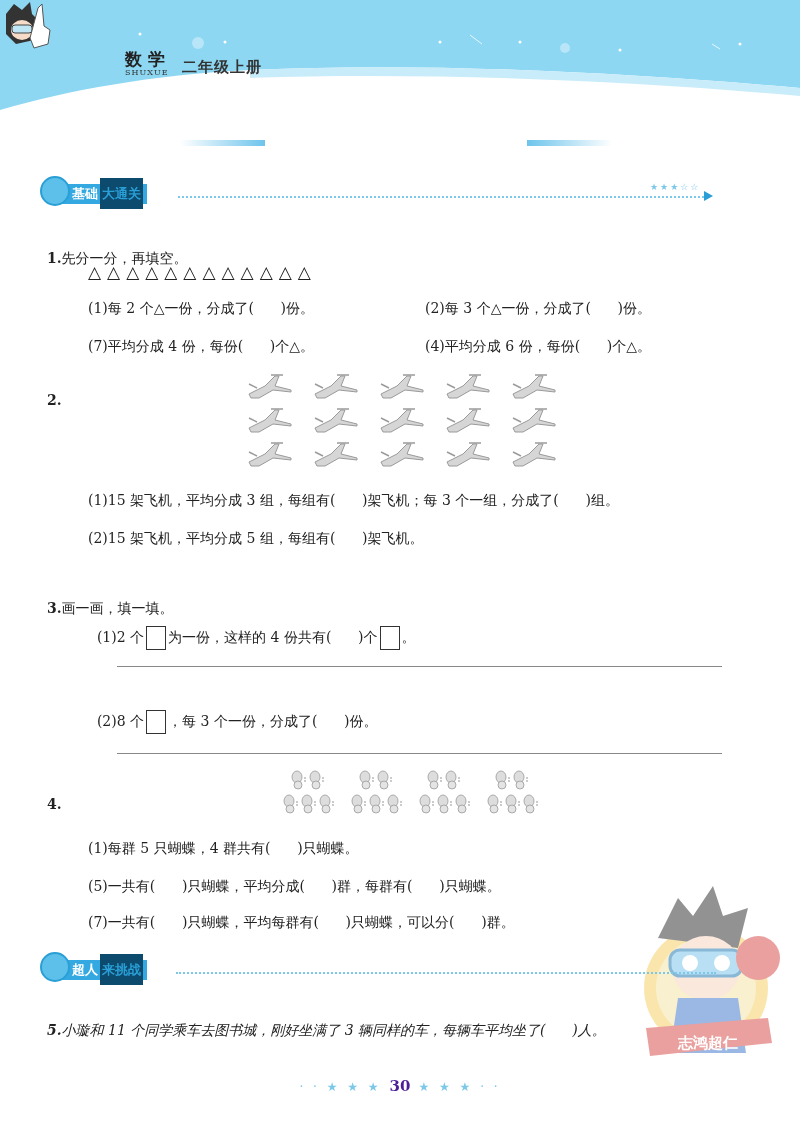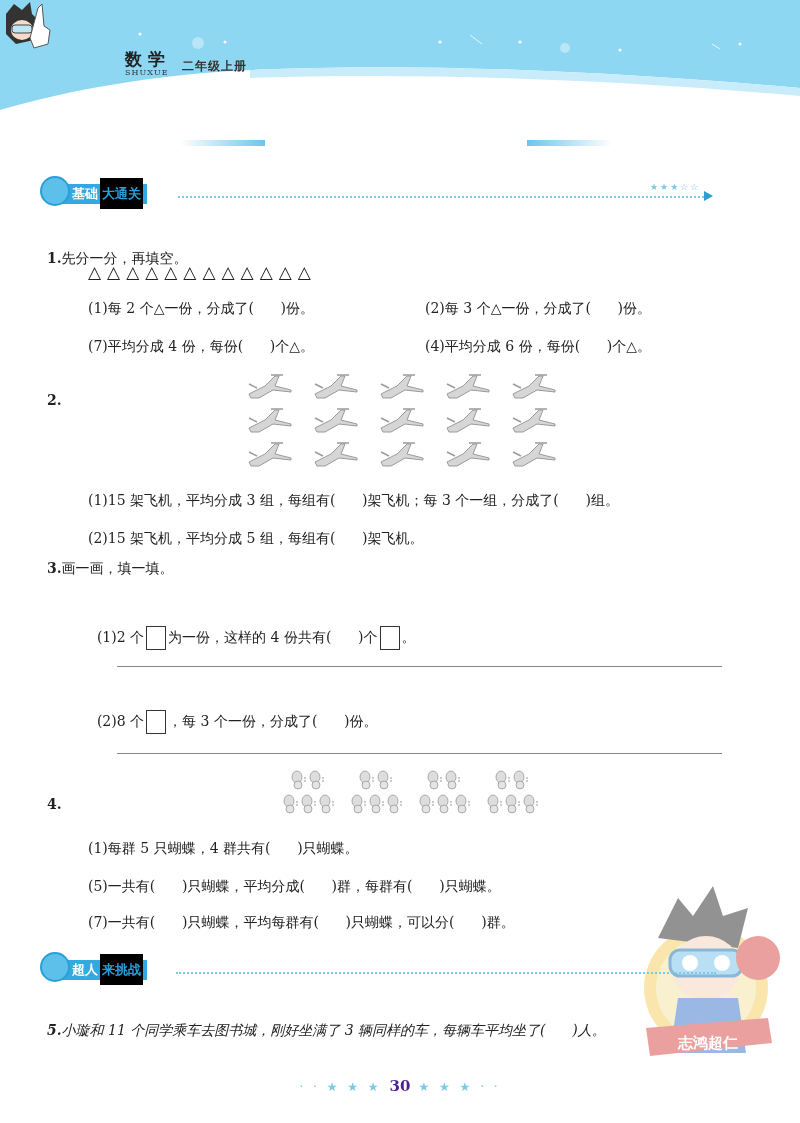--- a/index.html
+++ b/index.html
@@ -4,31 +4,31 @@
 <style>
   * { box-sizing: border-box; margin: 0; padding: 0; }
   html, body { width: 800px; height: 1123px; background: #ffffff; overflow: hidden; }
   body { position: relative; font-family: "DejaVu Serif", "Liberation Serif", serif; color: #222; }
 
   .header-band { position: absolute; left: 0; top: 0; width: 800px; height: 110px; }
   .header-band svg { position: absolute; left: 0; top: 0; }
   .mascot { position: absolute; left: 58px; top: 38px; width: 60px; height: 56px; }
   .subject { position: absolute; left: 125px; top: 48px; font-family: "DejaVu Sans", sans-serif; font-weight: bold; font-size: 17px; letter-spacing: 6px; color: #222; }
   .subject-en { position: absolute; left: 125px; top: 68px; font-size: 8px; letter-spacing: 1px; color: #333; font-family: "DejaVu Serif", serif; }
-  .grade { position: absolute; left: 182px; top: 58px; font-family: "DejaVu Sans", sans-serif; font-size: 12px; font-weight: bold; color: #333; letter-spacing: 1px; }
+  .grade { position: absolute; left: 182px; top: 58px; font-family: "DejaVu Sans", sans-serif; font-size: 15px; font-weight: bold; color: #333; letter-spacing: 1px; }
 
   .lesson-title { position: absolute; left: 0; top: 130px; width: 800px; height: 24px; }
   .lesson-title .bar-left { position: absolute; left: 180px; top: 10px; width: 85px; height: 6px; background: linear-gradient(90deg, rgba(109,196,236,0) 0%, #6dc4ec 100%); }
   .lesson-title .bar-right { position: absolute; left: 527px; top: 10px; width: 85px; height: 6px; background: linear-gradient(90deg, #6dc4ec 0%, rgba(109,196,236,0) 100%); }
   .lesson-title .text { position: absolute; left: 280px; top: 0; font-family: "DejaVu Sans", sans-serif; font-weight: bold; font-size: 16px; color: #222; white-space: pre; }
 
   .section-banner { position: absolute; height: 30px; }
   .section-banner .badge-circle { position: absolute; left: 0; top: 0; width: 30px; height: 30px; border-radius: 50%; background: #5cc0ea; border: 2px solid #2a9fd6; }
   .section-banner .badge-label { position: absolute; left: 22px; top: 8px; height: 20px; background: #34a8e0; color: #fff; font-family: "DejaVu Sans", sans-serif; font-weight: bold; font-size: 13px; padding: 1px 4px 0 10px; white-space: nowrap; }
-  .section-banner .badge-label .hl { background: #000000; color: #2a9fd6; padding: 8px 2px; margin-left: 2px; }
+  .section-banner .badge-label .hl { background: #0c4a6e; color: #2a9fd6; padding: 8px 2px; margin-left: 2px; }
   .section-banner .dots { position: absolute; top: 20px; height: 0; border-top: 2px dotted #7cc8e8; }
   .section-banner .arrow { position: absolute; top: 15px; width: 0; height: 0; border-top: 5px solid transparent; border-bottom: 5px solid transparent; border-left: 9px solid #2a9fd6; }
   .section-banner .stars { position: absolute; top: 6px; color: #7cc8e8; font-size: 9px; letter-spacing: 2px; }
 
   .q { position: absolute; font-size: 14px; line-height: 20px; white-space: pre; color: #222; }
   .q .num { font-weight: bold; font-family: "DejaVu Serif", serif; }
   .triangles { position: absolute; left: 88px; top: 262px; font-size: 17px; letter-spacing: 6px; color: #222; font-family: "DejaVu Sans", sans-serif; }
 
   .sq { display: inline-block; width: 20px; height: 24px; border: 1.5px solid #333; vertical-align: middle; margin: 0 2px; }
 
@@ -175,21 +175,21 @@
       </svg></div>
     <div><svg class="plane" viewBox="0 0 50 30">
         <path d="M4 22 L20 14 L30 4 L34 4 L30 14 L46 18 L46 20 L28 18 L14 26 L6 26 Z" fill="#d6d6d6" stroke="#9a9a9a" stroke-width="1"></path>
         <path d="M26 3 L38 3" stroke="#9a9a9a" stroke-width="1.5"></path>
         <path d="M4 12 L12 16" stroke="#9a9a9a" stroke-width="1.5"></path>
       </svg></div>
   </div>
 <div class="q" style="left:88px; top:490px;">(1)15 架飞机，平均分成 3 组，每组有(      )架飞机；每 3 个一组，分成了(      )组。</div>
 <div class="q" style="left:88px; top:528px;">(2)15 架飞机，平均分成 5 组，每组有(      )架飞机。</div>
 
-<div class="q" style="left:38px; top:538px;">
+<div class="q" style="left:38px; top:578px;">
   <span class="num">3.</span><span>画一画，填一填。</span>
 </div>
 <div class="q" style="left:88px; top:606px;">
   <span>(1)2 个</span><span class="sq"></span><span>为一份，这样的 4 份共有(      )个</span><span class="sq"></span><span>。</span>
 </div>
 <div class="draw-line" style="top:666px;"></div>
 <div class="q" style="left:88px; top:690px;">
   <span>(2)8 个</span><span class="sq"></span><span>，每 3 个一份，分成了(      )份。</span>
 </div>
 <div class="draw-line" style="top:753px;"></div>

